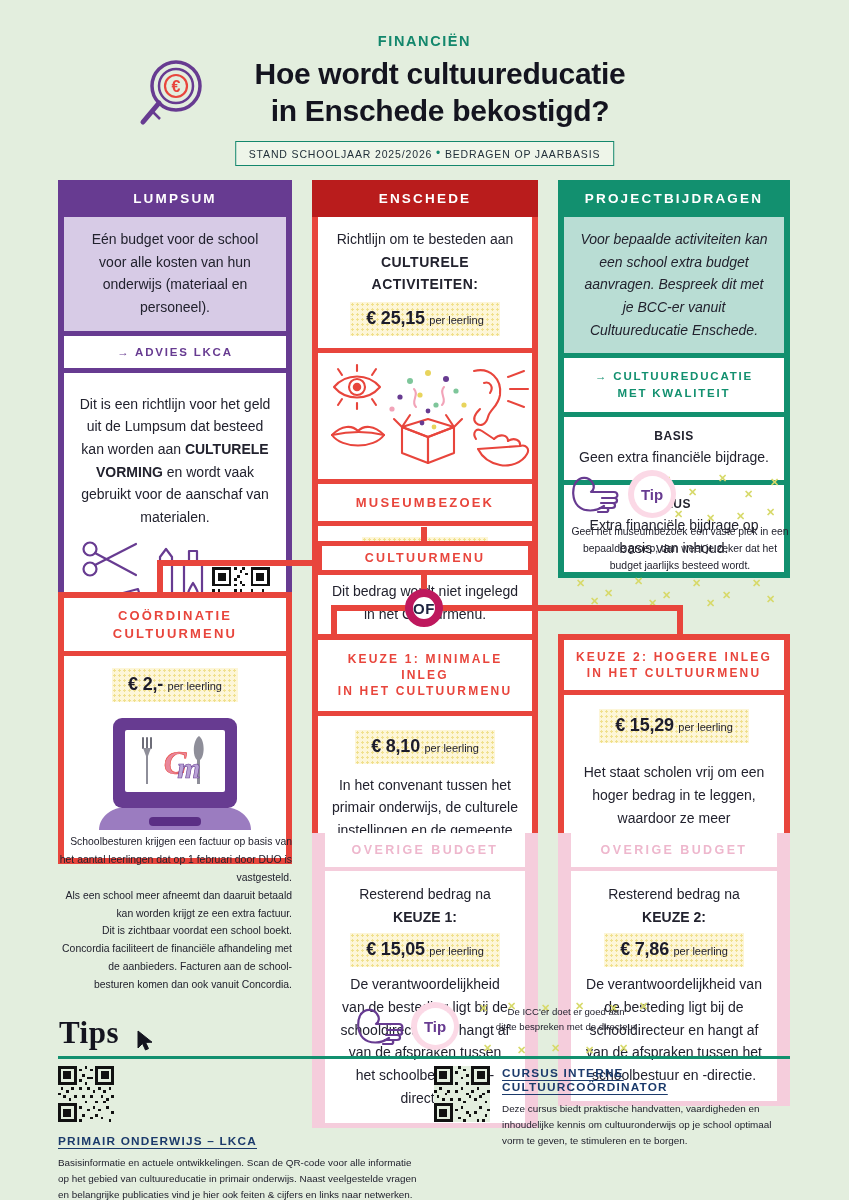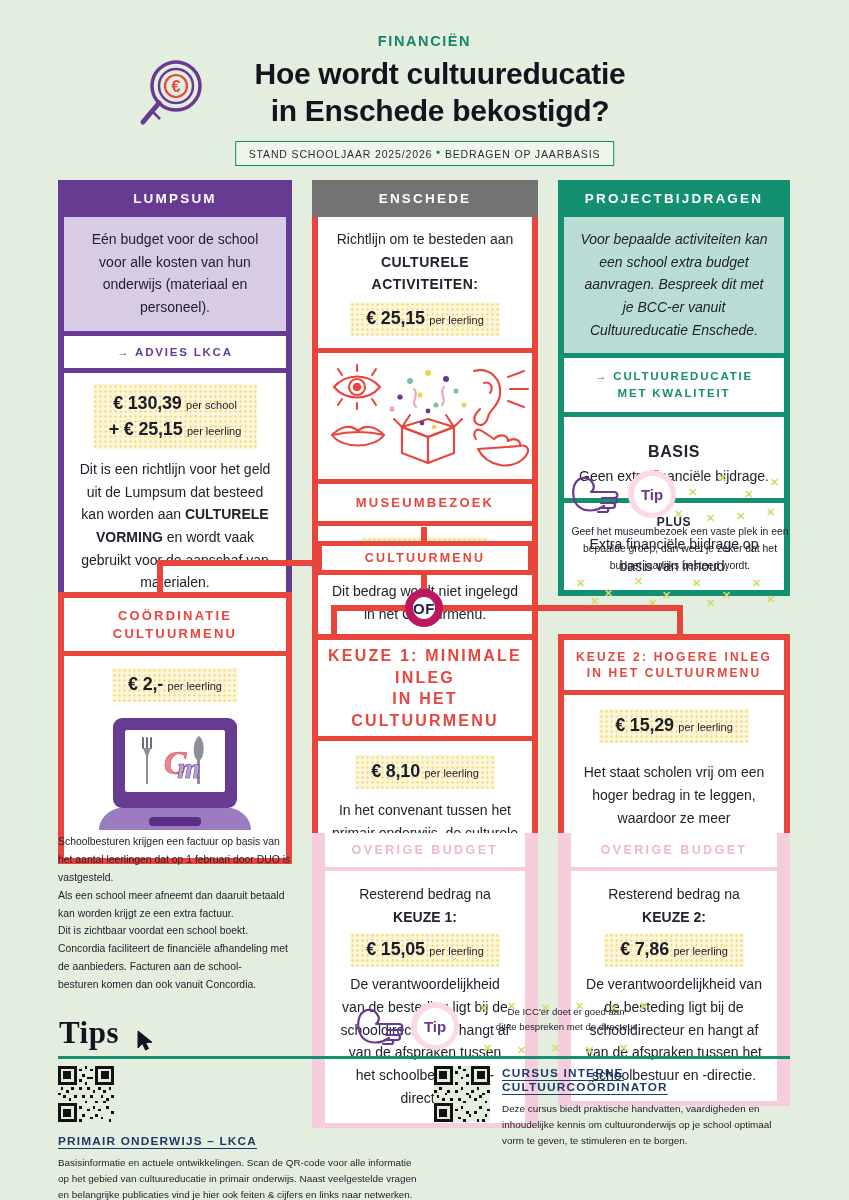--- a/index.html
+++ b/index.html
@@ -46,21 +46,21 @@
 
   
   .c-purple { background: #673b91; }
   .purple-inner { background: #673b91; padding: 0 6px 6px; }
   .lilac { background: #d7cbe6; }
   .link-purple {
     color: #673b91; font-weight: bold; letter-spacing: 1.8px;
     font-size: 11.5px; text-align: center; padding: 10px 4px;
   }
   
-  .c-red { background: #737373; }
+  .c-red { background: #b91c1c; }
   .red-inner { background: #e8453c; padding: 0 6px 6px; }
   .red-label {
     color: #e8453c; font-weight: bold; letter-spacing: 2.2px;
     font-size: 13px; text-align: center; padding: 11px 4px;
   }
   
   .c-green { background: #12906f; }
   .green-inner { background: #12906f; padding: 0 6px 6px; }
   .mint { background: #b9ddd4; font-style: italic; }
   .link-green {
@@ -171,30 +171,20 @@
   <div class="card c-purple" style="left:58px; top:180px; width:234px;">
     <div class="card-head">LUMPSUM</div>
     <div class="purple-inner">
       <div class="lilac pad ctr">
         <div class="body-txt">Eén budget voor de school voor alle kosten van hun onderwijs (materiaal en personeel).</div>
       </div>
       <div class="gap"></div>
       <div class="band link-purple">→ ADVIES LKCA</div>
       <div class="gap"></div>
       <div class="band pad ctr">
-        <div class="amount">
-          <div class="amt-line">
-            <span class="amt-big">€ 130,39</span>
-            <span class="amt-sm">per school</span>
-          </div>
-          <div class="amt-line">
-            <span class="amt-big">+ € 25,15</span>
-            <span class="amt-sm">per leerling</span>
-          </div>
-        </div>
         <div class="body-txt" style="margin-top:9px;">
           <span>Dit is een richtlijn voor het geld uit de Lumpsum dat besteed kan worden aan </span><b>CULTURELE VORMING</b><span> en wordt vaak gebruikt voor de aanschaf van materialen.</span>
         </div>
 
         
         <div style="display:flex;align-items:flex-end;justify-content:center;gap:6px;margin-top:10px;">
           <svg width="126" height="86" viewBox="0 0 126 86">
             <g fill="none" stroke="#673b91" stroke-width="2.2" stroke-linecap="round" stroke-linejoin="round">
 
               <circle cx="10" cy="10" r="6.5"></circle>
@@ -375,21 +365,21 @@
       <div class="mint pad ctr">
         <div class="body-txt">Voor bepaalde activiteiten kan een school extra budget aanvragen. Bespreek dit met je BCC-er vanuit Cultuureducatie Enschede.</div>
       </div>
       <div class="gap"></div>
       <div class="band link-green">
         <div>→ CULTUUREDUCATIE</div>
         <div>MET KWALITEIT</div>
       </div>
       <div class="gap"></div>
       <div class="band ctr" style="padding:10px 12px 11px;">
-        <div class="body-txt bold" style="font-size:16px;letter-spacing:.6px;margin-top:12px;">BASIS</div>
+        <div class="body-txt bold" style="font-size:12px;letter-spacing:.6px;">BASIS</div>
         <div class="body-txt">Geen extra financiële bijdrage.</div>
       </div>
       <div class="gap"></div>
       <div class="band ctr" style="padding:10px 12px 12px;">
         <div class="body-txt bold" style="font-size:12px;letter-spacing:.6px;">PLUS</div>
         <div class="body-txt">Extra financiële bijdrage op basis van inhoud.</div>
       </div>
     </div>
   </div>
 
@@ -485,21 +475,21 @@
             <path d="M12 118 C12 104 26 96 34 96 L142 96 C150 96 164 104 164 118 Z" fill="#9b7cc0"></path>
             <rect x="62" y="105" width="52" height="9" rx="4" fill="#5b2f85"></rect>
           </svg>
         </div>
       </div>
     </div>
   </div>
 
   <div class="card c-red" style="left:312px; top:634px; width:226px;">
     <div class="red-inner" style="padding:6px;">
-      <div class="band red-label" style="padding:5px 4px;line-height:1.35;font-size:16px;">
+      <div class="band red-label" style="padding:11px 4px;line-height:1.35;font-size:12px;">
         <div>KEUZE 1: MINIMALE INLEG</div>
         <div>IN HET CULTUURMENU</div>
       </div>
       <div class="gap"></div>
       <div class="band ctr" style="padding:14px 14px 16px;">
         <div class="amount">
           <span class="amt-big">€ 8,10</span>
           <span class="amt-sm">per leerling</span>
         </div>
         <div class="body-txt" style="margin-top:10px;">In het convenant tussen het primair onderwijs, de culturele instellingen en de gemeente Enschede is afgesproken dat dit het minimale bedrag is dat scholen in Enschede besteden in het Cultuurmenu.</div>
@@ -551,21 +541,21 @@
         </div>
         <div class="amount" style="margin-top:5px;">
           <span class="amt-big">€ 7,86</span>
           <span class="amt-sm">per leerling</span>
         </div>
         <div class="body-txt" style="margin-top:6px;">De verantwoordelijkheid van de besteding ligt bij de schooldirecteur en hangt af van de afspraken tussen het schoolbestuur en -directie.</div>
       </div>
     </div>
   </div>
 
-  <div style="position:absolute;left:58px;top:833px;width:234px;text-align:left;
+  <div style="position:absolute;left:58px;top:833px;width:234px;text-align:right;
               font-size:10.4px;line-height:1.72;color:#22222e;white-space:pre-line;">Schoolbesturen krijgen een factuur op basis van het aantal leerlingen dat op 1 februari door DUO is vastgesteld.
 Als een school meer afneemt dan daaruit betaald kan worden krijgt ze een extra factuur.
 Dit is zichtbaar voordat een school boekt.
 Concordia faciliteert de financiële afhandeling met de aanbieders. Facturen aan de school-
 besturen komen dan ook vanuit Concordia.</div>
 
   <div class="tip-wrap" style="left:355px; top:1000px; width:300px;">
     <div style="position:relative;height:52px;display:flex;align-items:center;">
       <svg width="52" height="44" viewBox="0 0 52 44" style="position:absolute;left:0;top:4px;">
         <g fill="none" stroke="#673b91" stroke-width="2.2" stroke-linecap="round" stroke-linejoin="round">

